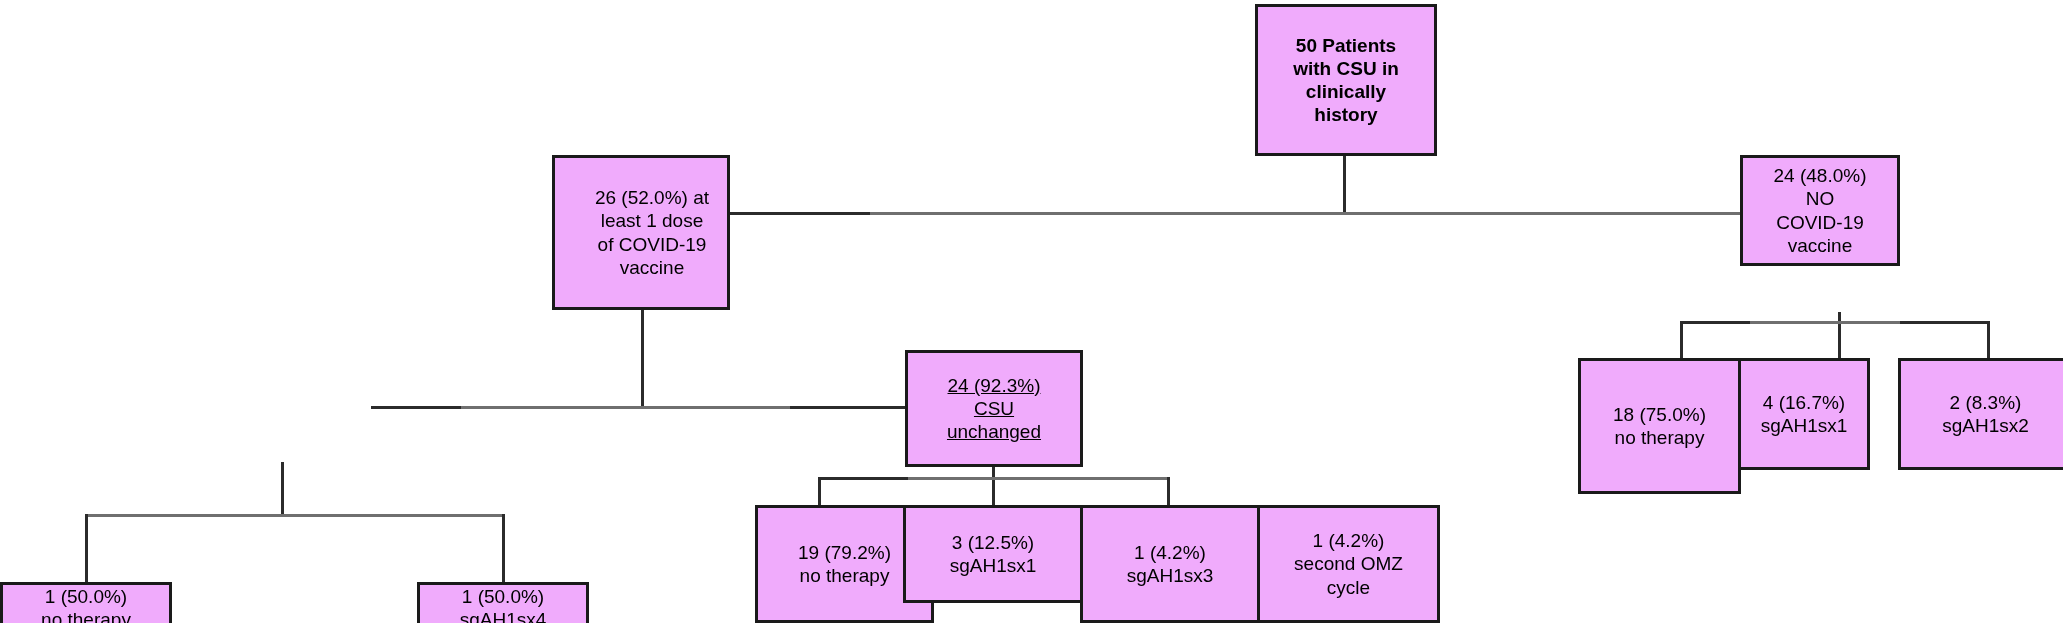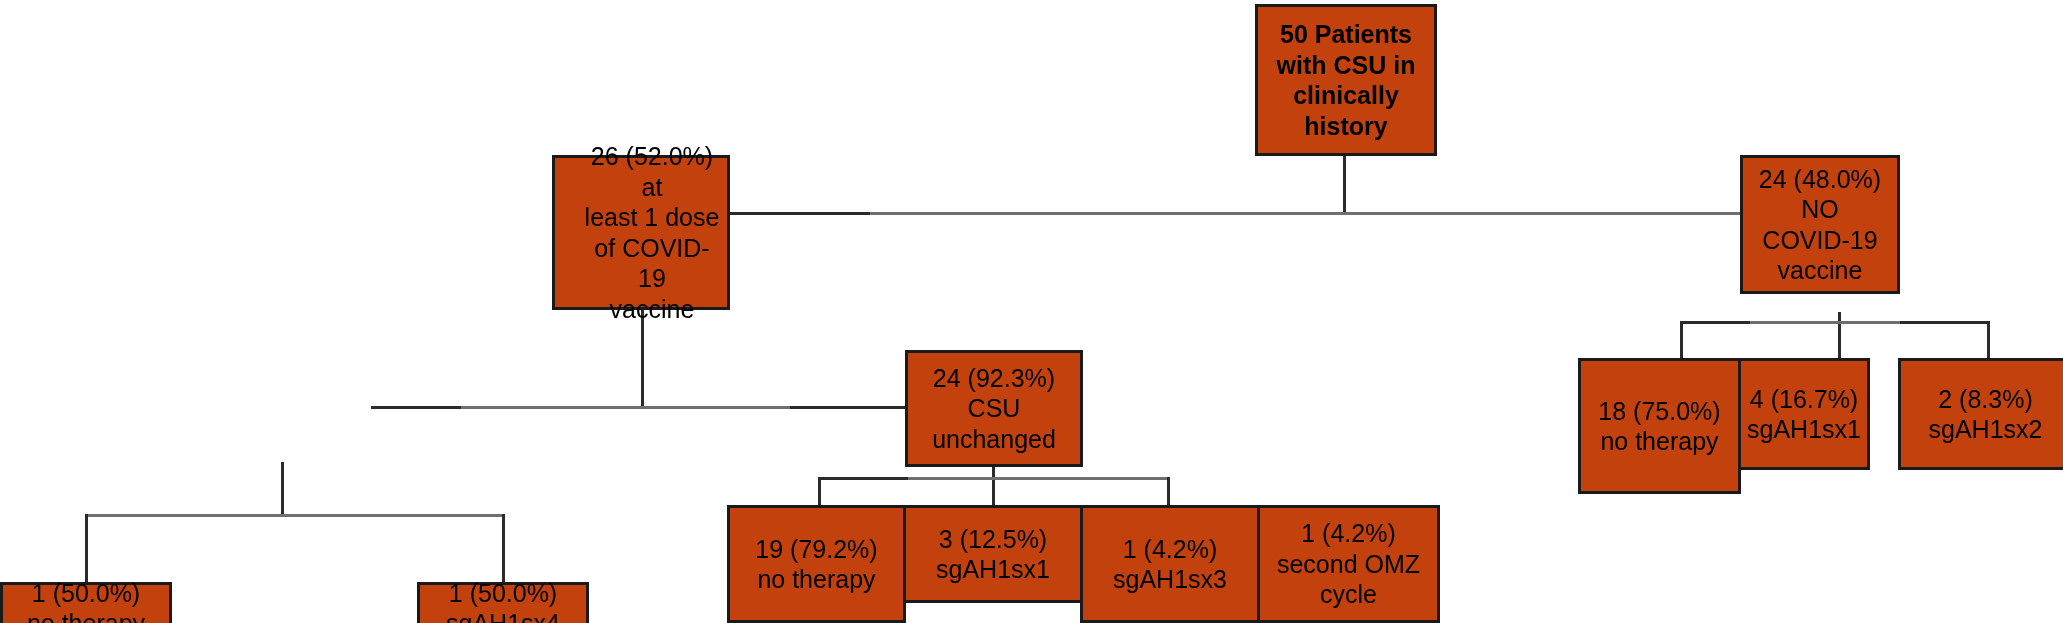--- a/index.html
+++ b/index.html
@@ -15,27 +15,27 @@
     position: relative;
     width: 2063px;
     height: 623px;
     background: #ffffff;
     overflow: hidden;
   }
   .node {
     position: absolute;
     box-sizing: border-box;
     border: 3px solid #1a1a1a;
-    background: #c2410c;
+    background: #f0abfc;
     display: flex;
     align-items: center;
     justify-content: center;
     text-align: center;
     color: #000000;
-    font-size: 25px;
+    font-size: 19px;
     line-height: 1.22;
     padding: 4px 6px;
     z-index: 3;
   }
   .node.bold {
     font-weight: bold;
   }
   .node-text {
     display: block;
     width: 100%;
@@ -98,51 +98,51 @@
 
   <div class="node" style="left:0px; top:582px; width:172px; height:52px;">
     <span class="node-text">1 (50.0%)
 no therapy</span>
   </div>
   <div class="node" style="left:417px; top:582px; width:172px; height:52px;">
     <span class="node-text">1 (50.0%)
 sgAH1sx4</span>
   </div>
 
-  <div class="node" style="left:905px; top:350px; width:178px; height:117px;">
+  <div class="node" style="left:905px; top:350px; width:178px; height:117px;text-decoration:underline;">
     <span class="node-text">24 (92.3%)
 CSU
 unchanged</span>
   </div>
 
   <div class="edge v" style="left:992px; top:467px; height:45px;"></div>
   <div class="edge h light" style="left:818px; top:477px; width:352px;"></div>
   <div class="edge h" style="left:818px; top:477px; width:90px;"></div>
   <div class="edge v" style="left:818px; top:477px; height:32px;"></div>
   <div class="edge v" style="left:1167px; top:477px; height:32px;"></div>
 
-  <div class="node group-box" style="left:727px; top:505px; width:179px; height:118px;">
+  <div class="node group-box" style="left:755px; top:505px; width:179px; height:118px;">
     <span class="node-text">19 (79.2%)
 no therapy</span>
   </div>
   <div class="node group-box" style="left:903px; top:505px; width:180px; height:98px;">
     <span class="node-text">3 (12.5%)
 sgAH1sx1</span>
   </div>
   <div class="node group-box" style="left:1080px; top:505px; width:180px; height:118px;">
     <span class="node-text">1 (4.2%)
 sgAH1sx3</span>
   </div>
   <div class="node group-box" style="left:1257px; top:505px; width:183px; height:118px;">
     <span class="node-text">1 (4.2%)
 second OMZ
 cycle</span>
   </div>
 
-  <div class="node" style="left:1740px; top:155px; width:160px; height:139px;">
+  <div class="node" style="left:1740px; top:155px; width:160px; height:111px;">
     <span class="node-text">24 (48.0%)
 NO
 COVID-19
 vaccine</span>
   </div>
 
   <div class="edge v" style="left:1838px; top:312px; height:48px;"></div>
   <div class="edge h light" style="left:1680px; top:321px; width:310px;"></div>
   <div class="edge h" style="left:1680px; top:321px; width:70px;"></div>
   <div class="edge h" style="left:1900px; top:321px; width:90px;"></div>

